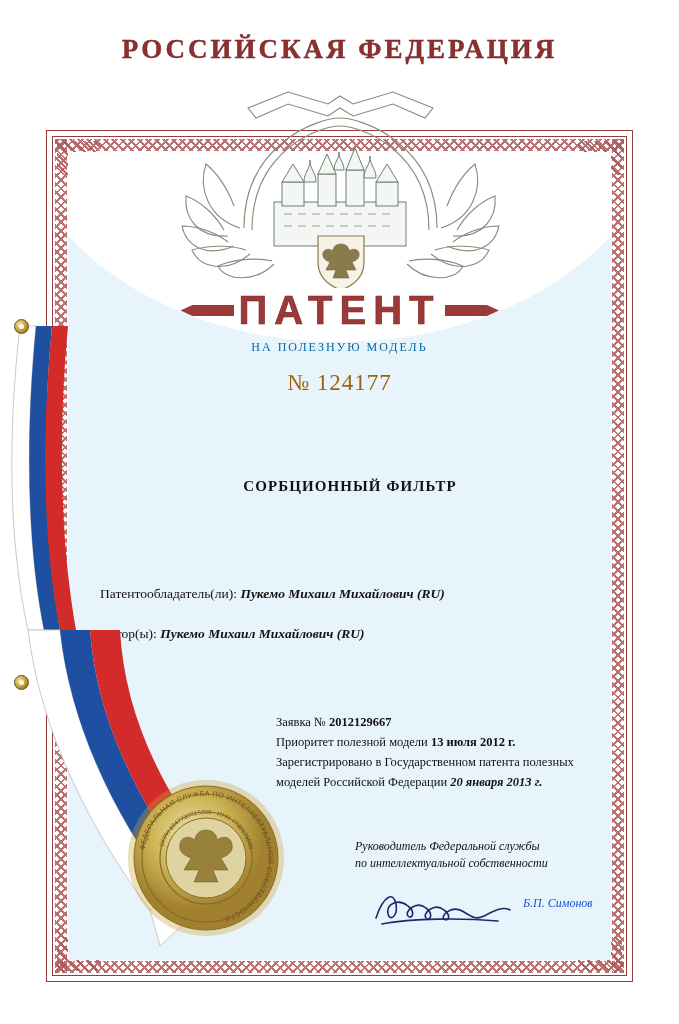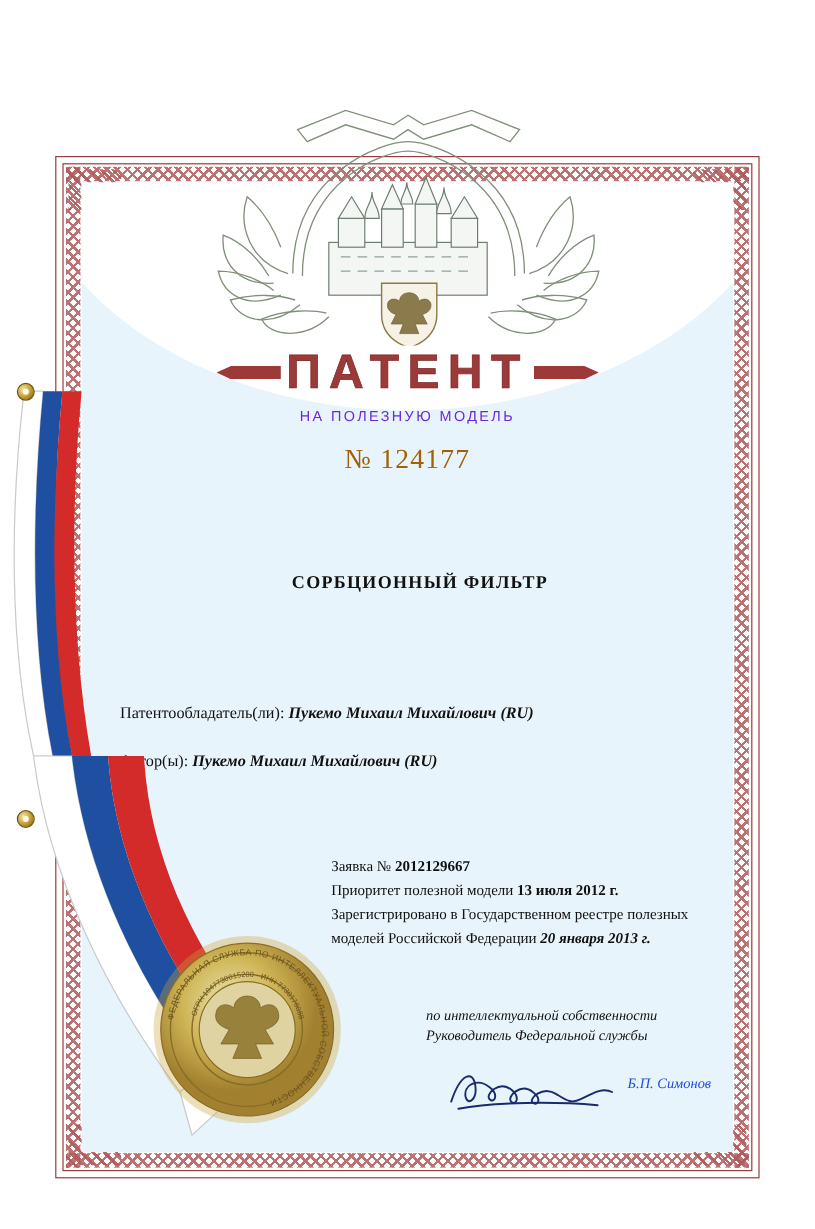--- a/index.html
+++ b/index.html
@@ -144,22 +144,22 @@
   .patent-word::before { left: 0; }
   .patent-word::after  { right: 0; transform: scaleX(-1); }
 
   .subtitle {
     position: absolute;
     left: 0; top: 340px;
     width: 679px;
     text-align: center;
     font-size: 12px;
     letter-spacing: 2px;
-    color: #6d28d9;
-    font-family: Liberation Sans, sans-serif;
+    color: #0369a1;
+    font-family: Liberation Serif, serif;
   }
 
   .patent-number {
     position: absolute;
     left: 0; top: 370px;
     width: 679px;
     text-align: center;
     font-size: 23px;
     letter-spacing: 1px;
     color: #a16207;
@@ -272,20 +272,21 @@
   <div class="orn orn-right"></div>
   <div class="orn orn-top-l"></div>
   <div class="orn orn-bot"></div>
   <div class="corner tl"></div>
   <div class="corner tr"></div>
   <div class="corner bl"></div>
   <div class="corner br"></div>
 
   <div class="blue-field"></div>
 
+  <div class="country-title">РОССИЙСКАЯ ФЕДЕРАЦИЯ</div>
 
   <div class="emblem-wrap">
     <svg width="325" height="210" viewBox="0 0 325 210" xmlns="http://www.w3.org/2000/svg">
       <g stroke="#7f8f7a" fill="none" stroke-width="1.1">
 
         <path d="M70 30 L110 14 L150 26 L162 18 L175 26 L215 14 L255 30
                  L247 40 L215 26 L175 38 L162 30 L150 38 L110 26 L78 40 Z"></path>
 
         <path d="M66 150 C66 66 140 40 162 40 C184 40 259 66 259 150"></path>
         <path d="M74 152 C74 72 142 48 162 48 C182 48 251 72 251 152"></path>
@@ -358,30 +359,30 @@
   <div class="details">
     <div>
       <span>Заявка №</span>
       <span class="b">2012129667</span>
     </div>
     <div>
       <span>Приоритет полезной модели</span>
       <span class="b">13 июля 2012 г.</span>
     </div>
     <div>
-      <span>Зарегистрировано в Государственном реестре полезных</span>
+      <span>Зарегистрировано в Государственном патента полезных</span>
       <br>
       <span>моделей Российской Федерации</span>
       <span class="bi">20 января 2013 г.</span>
     </div>
   </div>
 
   <div class="sign-block">
+    <div>Руководитель Федеральной службы</div>
     <div>по интеллектуальной собственности</div>
-    <div>Руководитель Федеральной службы</div>
   </div>
   <div class="sign-name">Б.П. Симонов</div>
 
   <div class="signature-mark">
     <svg width="150" height="42" viewBox="0 0 150 42" xmlns="http://www.w3.org/2000/svg">
       <g fill="none" stroke="#1a2a6e" stroke-width="1.6" stroke-linecap="round">
         <path d="M4 30 C12 6 22 4 24 16 C26 28 18 34 16 26 C14 16 26 10 36 18
                  C44 24 40 32 36 28 C32 24 44 12 54 20 C62 26 58 34 54 30
                  C50 26 62 14 72 22 C80 28 76 34 72 31 C68 28 80 16 92 24
                  C100 29 104 32 112 28 C122 23 130 18 138 22"></path>

